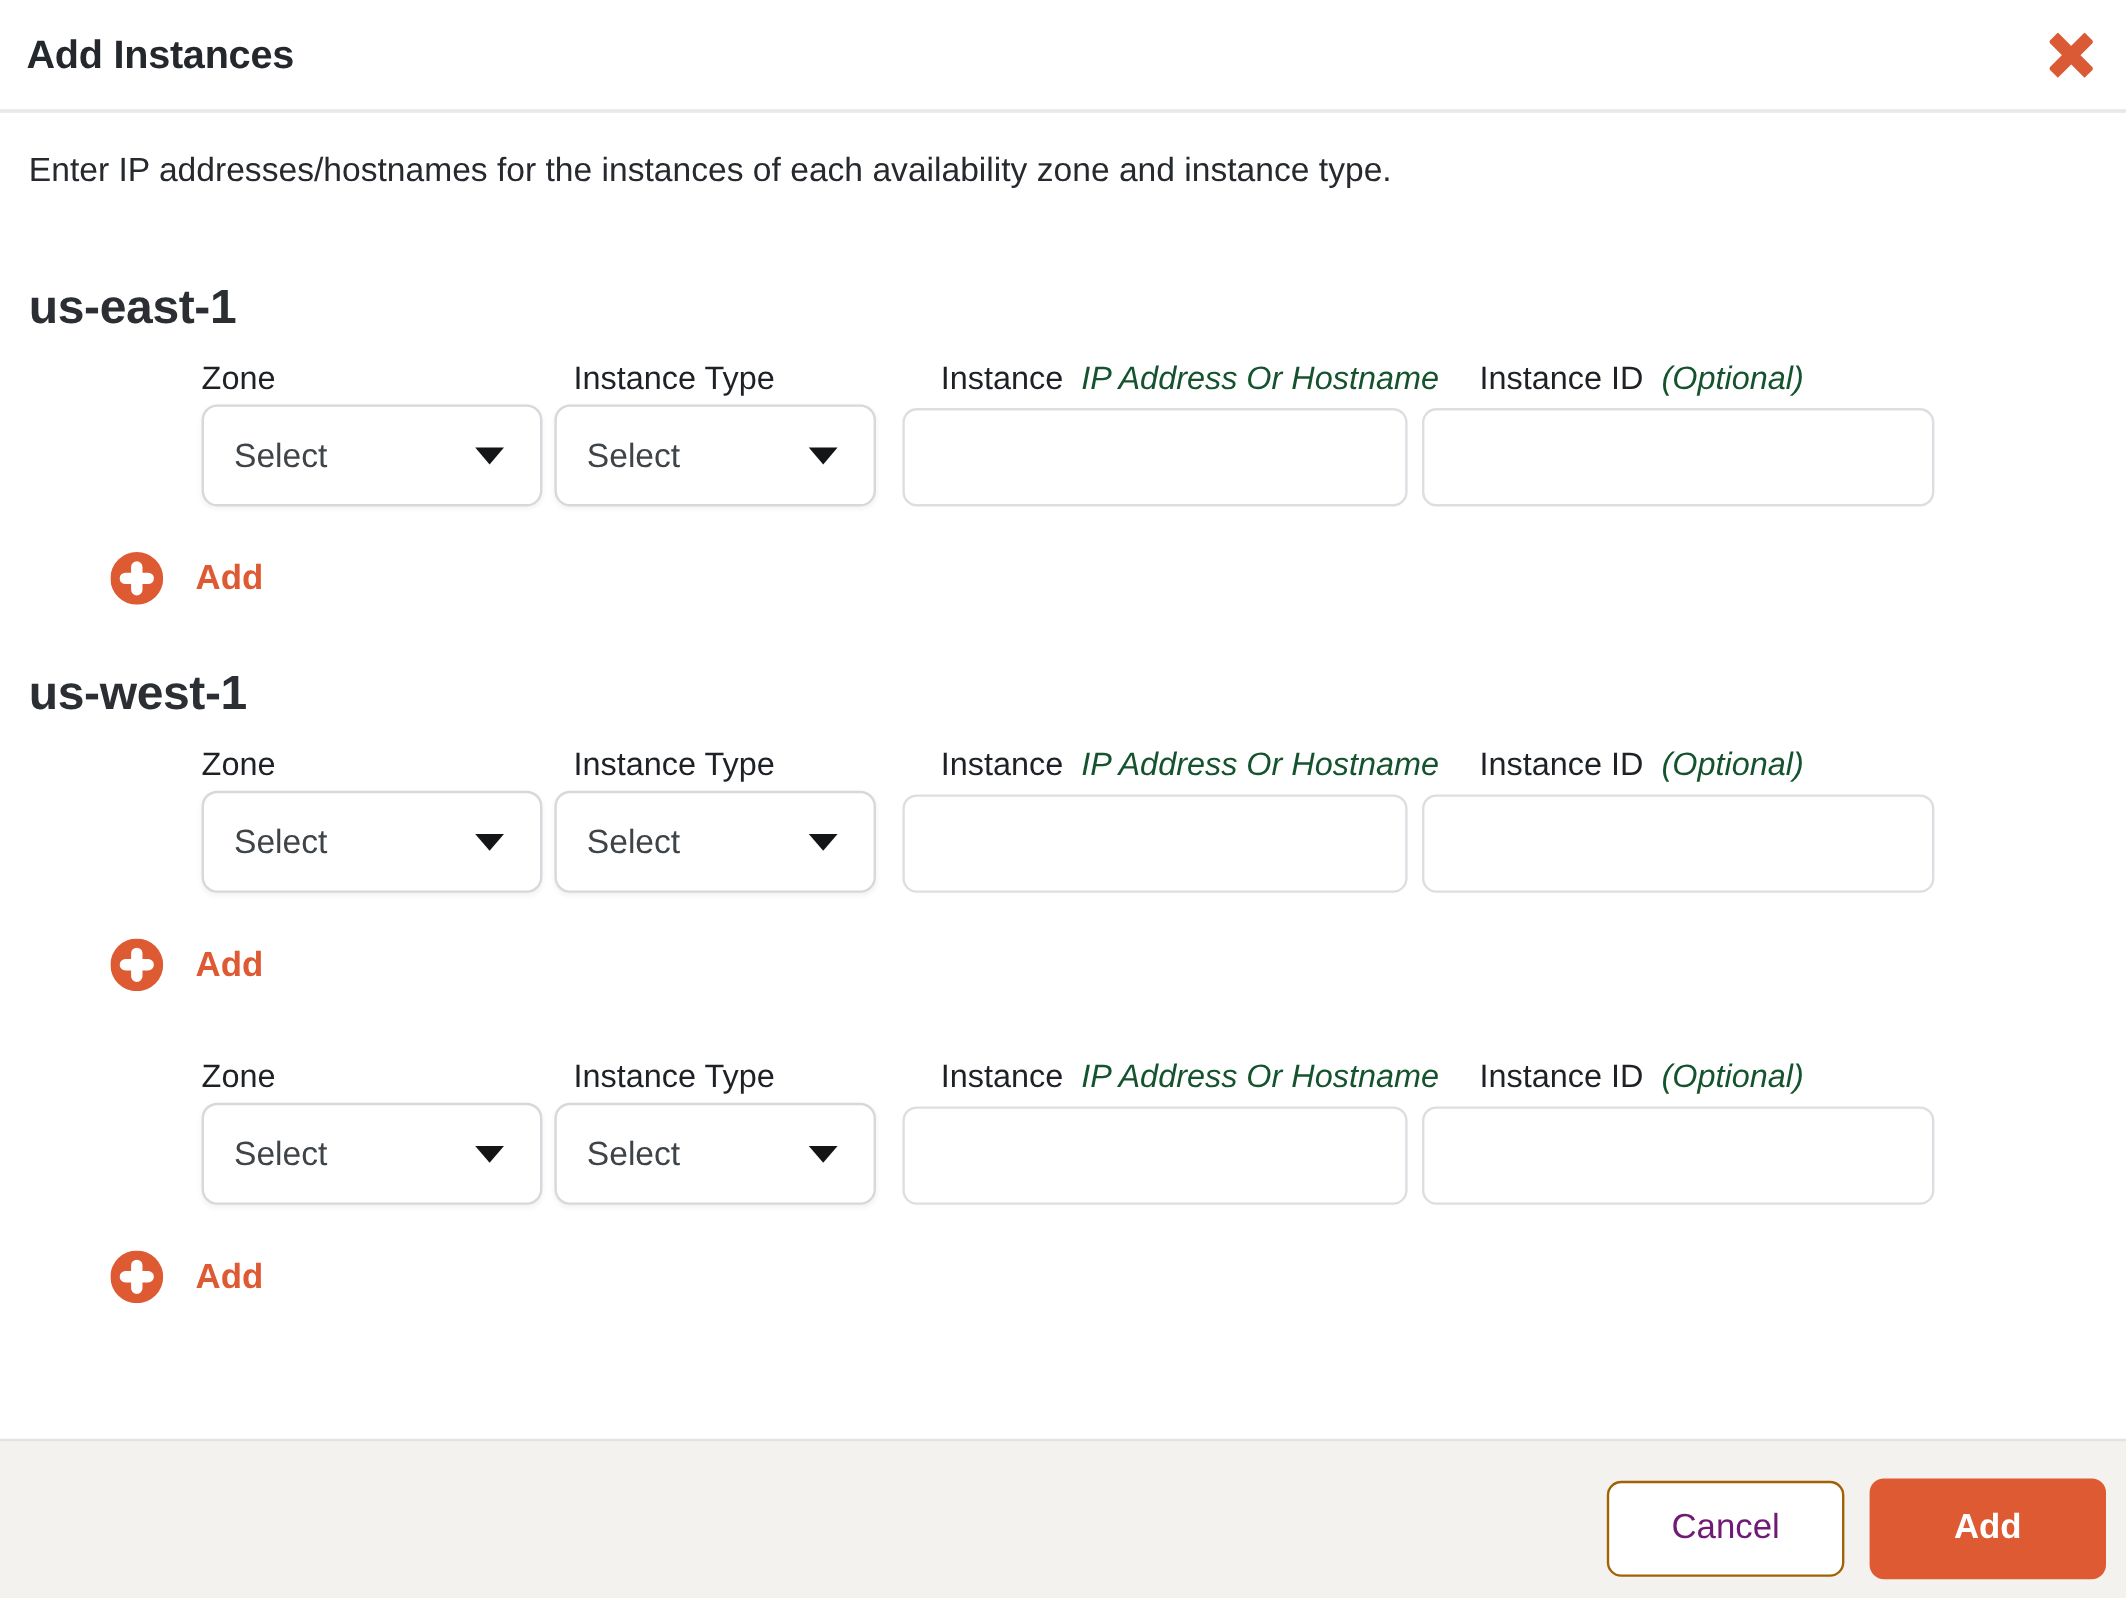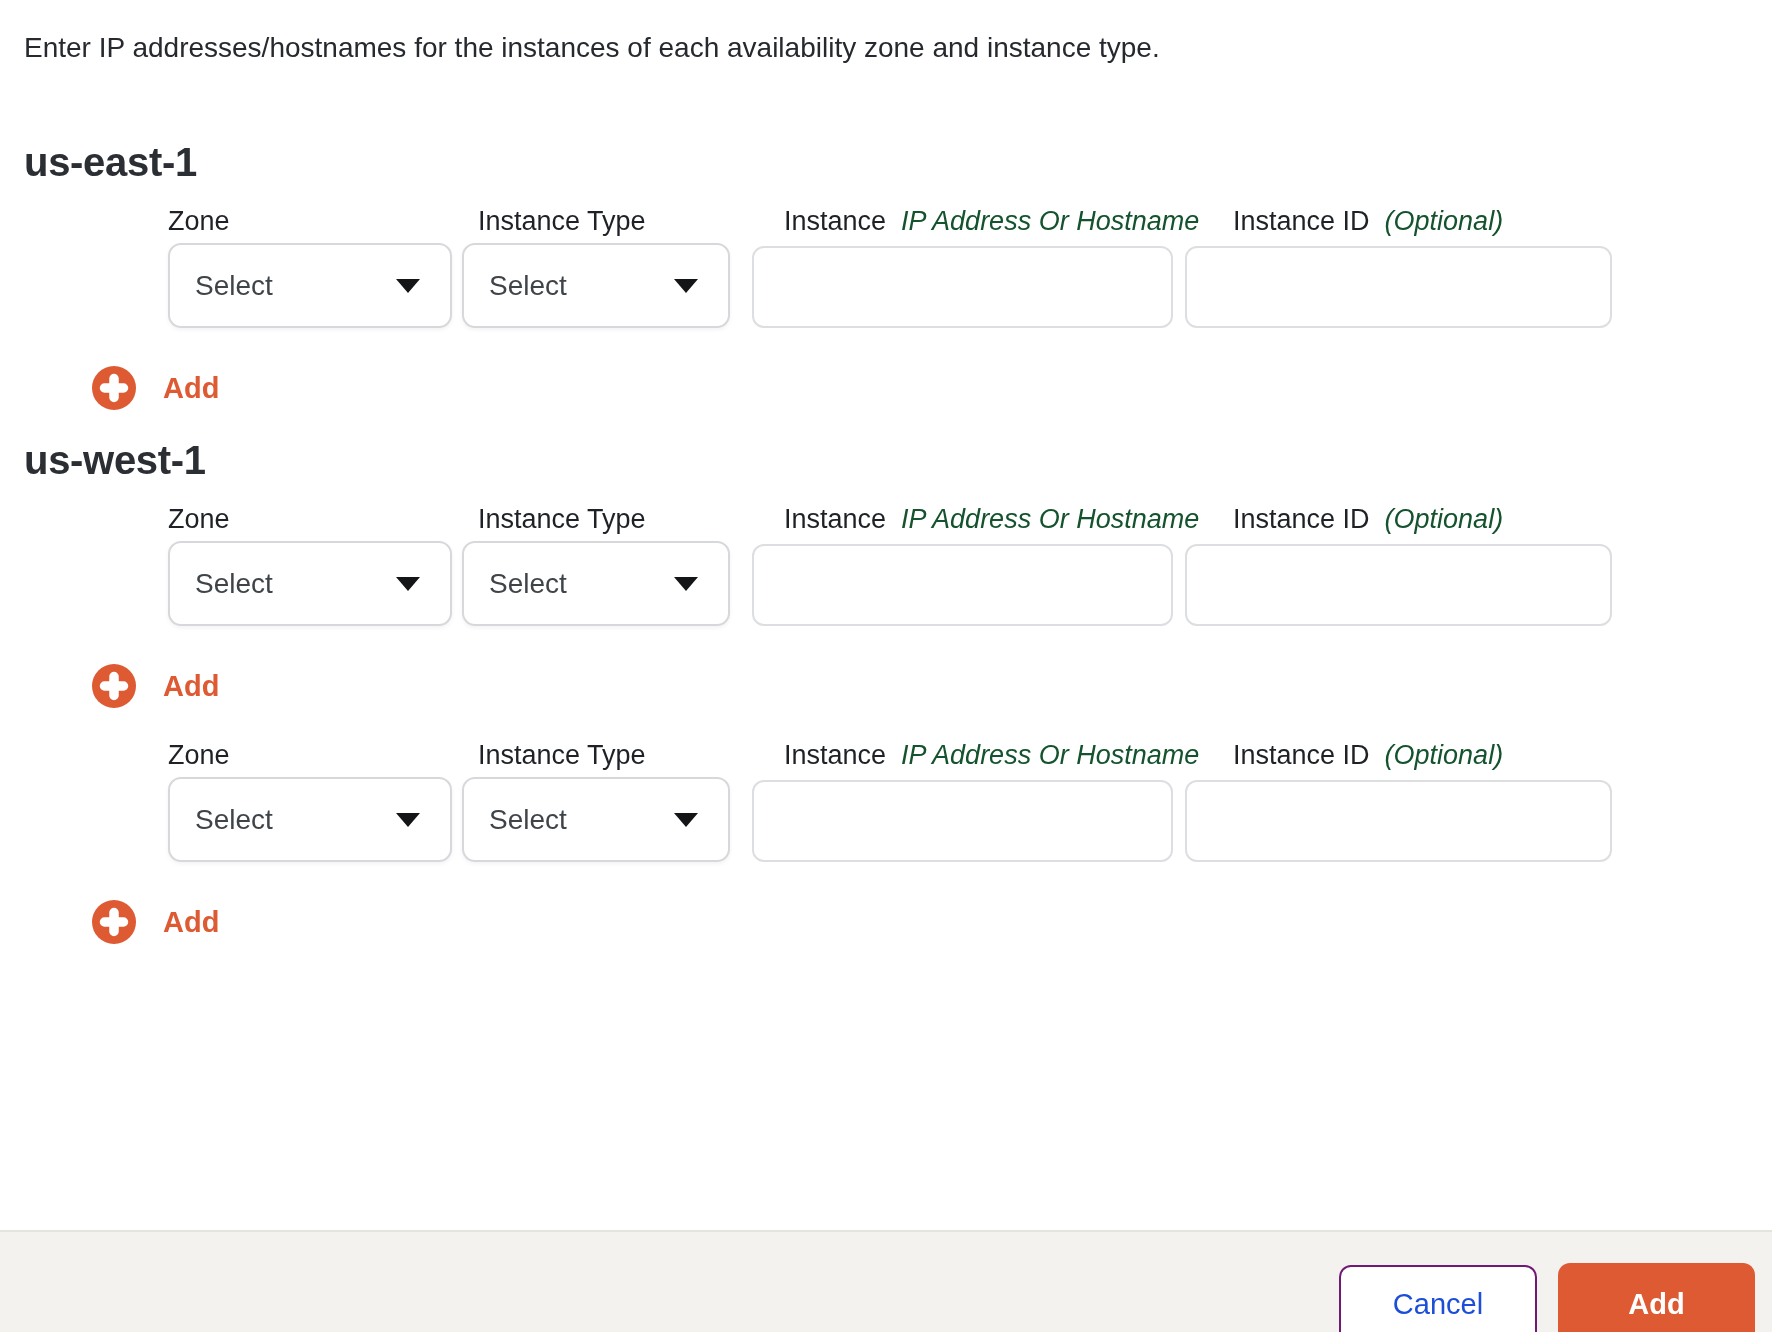--- a/index.html
+++ b/index.html
@@ -29,21 +29,21 @@
   }
 
   
   .modal-body { padding: 0 24px; }
   .description {
     margin-top: 31px;
     font-size: 28px; line-height: 34px; color: #26292e;
   }
 
   
-  .section { margin-top: 32px; }
+  .section { margin-top: 56px; }
   .section:first-of-type { margin-top: 79px; }
   .section-heading {
     margin: 0; font-size: 40px; font-weight: 700; color: #2b2f34;
     line-height: 36px; letter-spacing: -0.3px;
   }
   .labels-row {
     display: flex; align-items: flex-end;
     margin: 26px 0 0 144px;
     font-size: 27px; color: #1e2226; line-height: 30px; gap: 16px;
   }
@@ -103,34 +103,44 @@
     display: flex; align-items: center; justify-content: flex-end;
     padding-right: 17px;
   }
   .btn {
     border-radius: 12px; cursor: pointer;
     font-family: "Liberation Sans", sans-serif;
     display: flex; align-items: center; justify-content: center;
   }
   .btn-cancel {
     width: 198px; height: 80px; margin-top: 14px;
-    background: #ffffff; border: 2px solid #701a75;
-    font-size: 29px; color: #1d4ed8;
+    background: #ffffff; border: 2px solid #a16207;
+    font-size: 29px; color: #701a75;
   }
   .btn-add {
     width: 197px; height: 84px; margin: 14px 0 0 21px;
     background: #dd5a33; border: none;
     font-size: 29px; font-weight: 700; color: #ffffff;
   }
 </style>
 </head>
 <body>
 
 <div class="modal">
 
+  <div class="modal-header">
+    <div class="modal-title">Add Instances</div>
+    <button class="close-btn">
+      <span style="display:flex;">
+        <svg width="36" height="38" viewBox="0 0 36 38" xmlns="http://www.w3.org/2000/svg">
+          <path d="M3 4 L33 34 M33 4 L3 34" stroke="#db5a36" stroke-width="11" fill="none"></path>
+        </svg>
+      </span>
+    </button>
+  </div>
 
   <div class="modal-body">
     <div class="description">Enter IP addresses/hostnames for the instances of each availability zone and instance type.</div>
     <div id="sections-host">
   <section class="section">
     <h2 class="section-heading">us-east-1</h2>
 
     <div class="labels-row">
       <div class="c1">Zone</div>
       <div class="c2">Instance Type</div>

